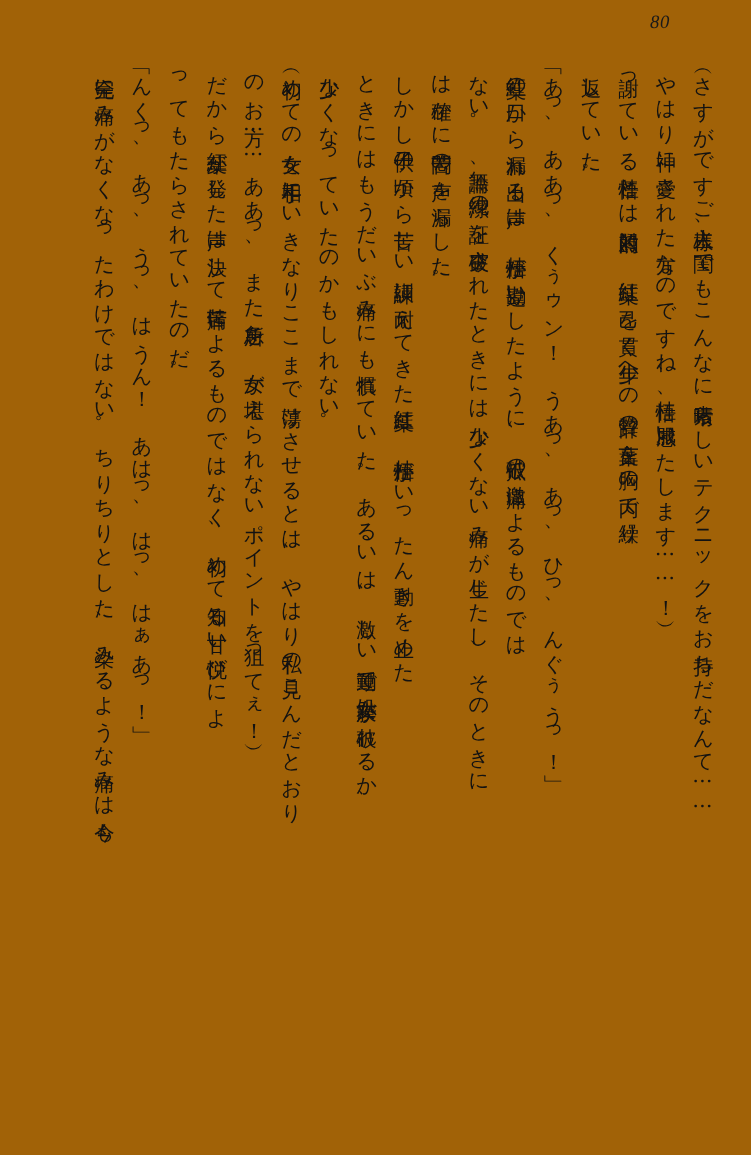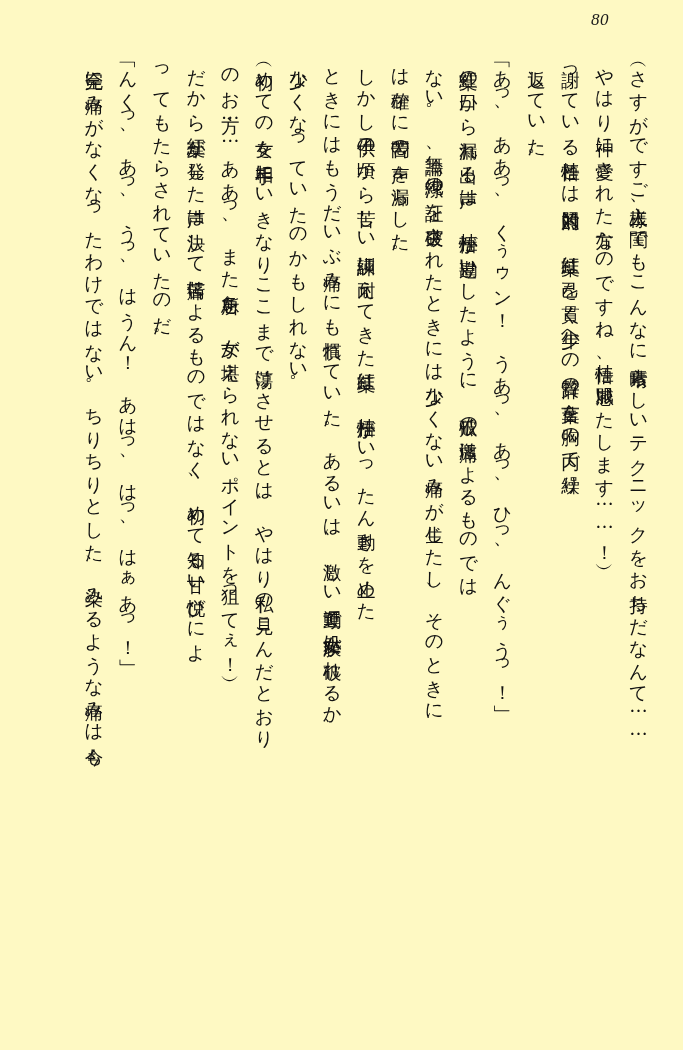--- a/index.html
+++ b/index.html
@@ -12,21 +12,21 @@
     height: 1050px;
     overflow: hidden;
     font-family: "Liberation Serif", "DejaVu Serif", serif;
     color: #111111;
   }
   .page {
     position: relative;
     width: 683px;
     height: 1050px;
     box-sizing: border-box;
-    background: #fef9c3;
+    background: #a16207;
   }
   .page-number {
     position: absolute;
     top: 10px;
     right: 74px;
     font-size: 17px;
     font-style: italic;
     font-family: "Liberation Serif", "DejaVu Serif", serif;
     color: #1a1a1a;
     letter-spacing: 0.5px;

